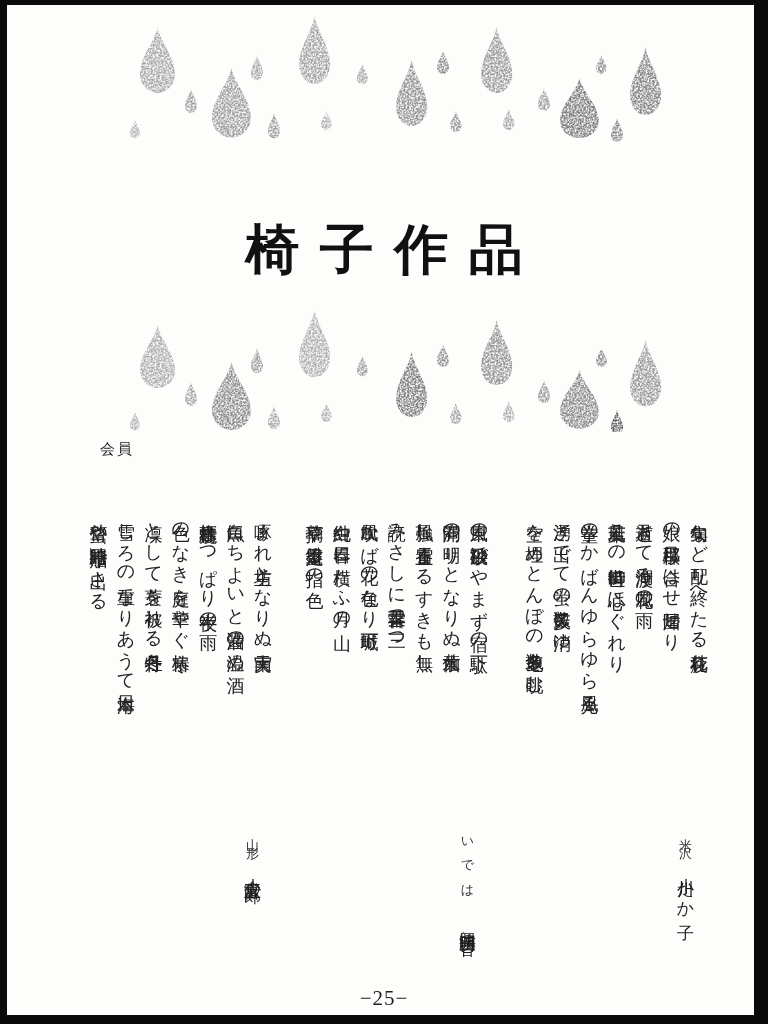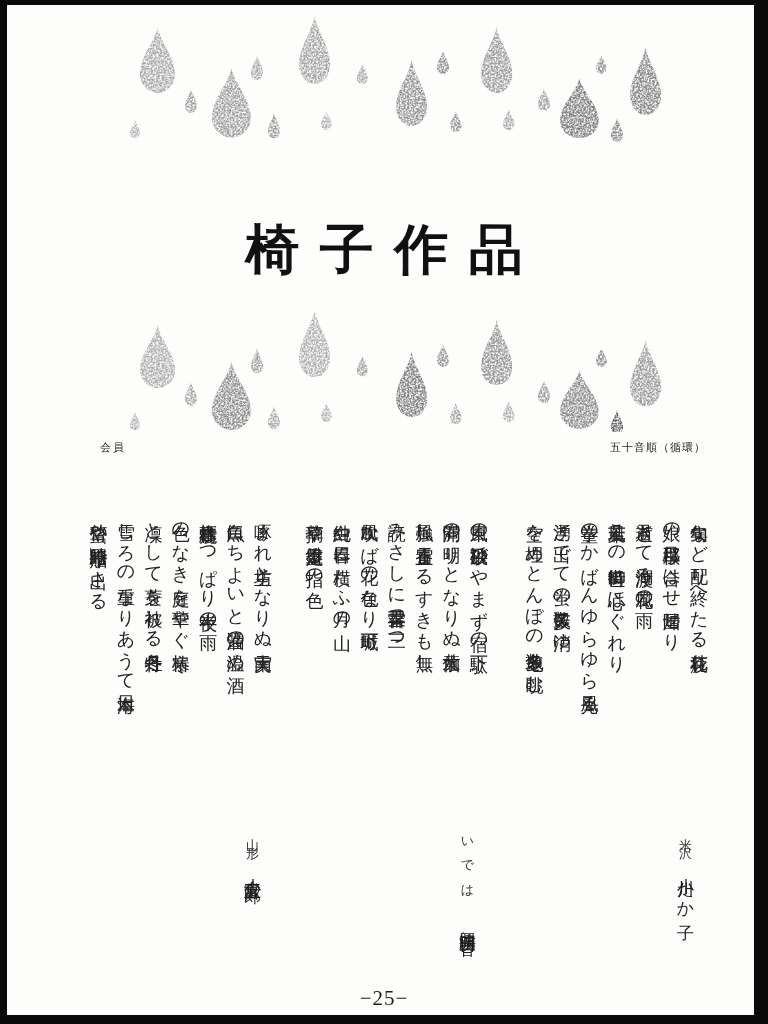--- a/index.html
+++ b/index.html
@@ -19,21 +19,21 @@
   .ornament-top{top:12px;}
   .ornament-mid{top:300px;}
 
   .title{
     position:absolute;left:0;top:178px;width:768px;
     text-align:center;font-size:54px;font-weight:bold;
     letter-spacing:0.38em;text-indent:0.38em;
     color:#111;
   }
 
-  .labels-row{position:absolute;left:0;top:440px;width:768px;height:30px;font-size:11px;}
+  .labels-row{position:absolute;left:0;top:440px;width:768px;height:30px;font-size:15px;}
   .member-label{position:absolute;left:100px;top:0;letter-spacing:2px;}
   .order-label{position:absolute;right:62px;top:0;letter-spacing:1px;}
 
   .group{
     position:absolute;top:510px;height:330px;
     writing-mode:vertical-rl;
   }
   .group-1{left:520px;width:192px;}
   .group-2{left:300px;width:192px;}
   .group-3{left:84px;width:192px;}
@@ -120,21 +120,20 @@
       <use href="#drop" fill="#a8a8a8" transform="translate(355,103) scale(0.48,0.5)"></use>
       <use href="#drop" fill="#b0b0b0" transform="translate(408,101) scale(0.48,0.5)"></use>
       <use href="#drop" fill="#9e9e9e" transform="translate(443,80) scale(0.5,0.55)"></use>
       <use href="#drop" fill="#929292" transform="translate(501,48) scale(0.45,0.45)"></use>
       <use href="#drop" fill="#5f5f5f" transform="translate(516,110) scale(0.5,0.57)"></use>
     </g>
   </svg>
 
   <div class="labels-row">
     <span class="member-label">会員</span>
-    <span class="order-label">五十音順（循環）</span>
   </div>
 
   <div class="group group-1">
     <div class="poem">句集など配り終へたる花疲れ</div>
     <div class="poem">娘の旦那桜に合はせ帰国せり</div>
     <div class="poem">君逝きて湖渡る風花の雨</div>
     <div class="poem">若葉風この御時世に心ほぐれり</div>
     <div class="poem">学童のかばんゆらゆら風光る</div>
     <div class="poem">湧き出でて蛍の数多天に消ゆ</div>
     <div class="poem">空を埋めとんぼの数多地を眺む</div>

